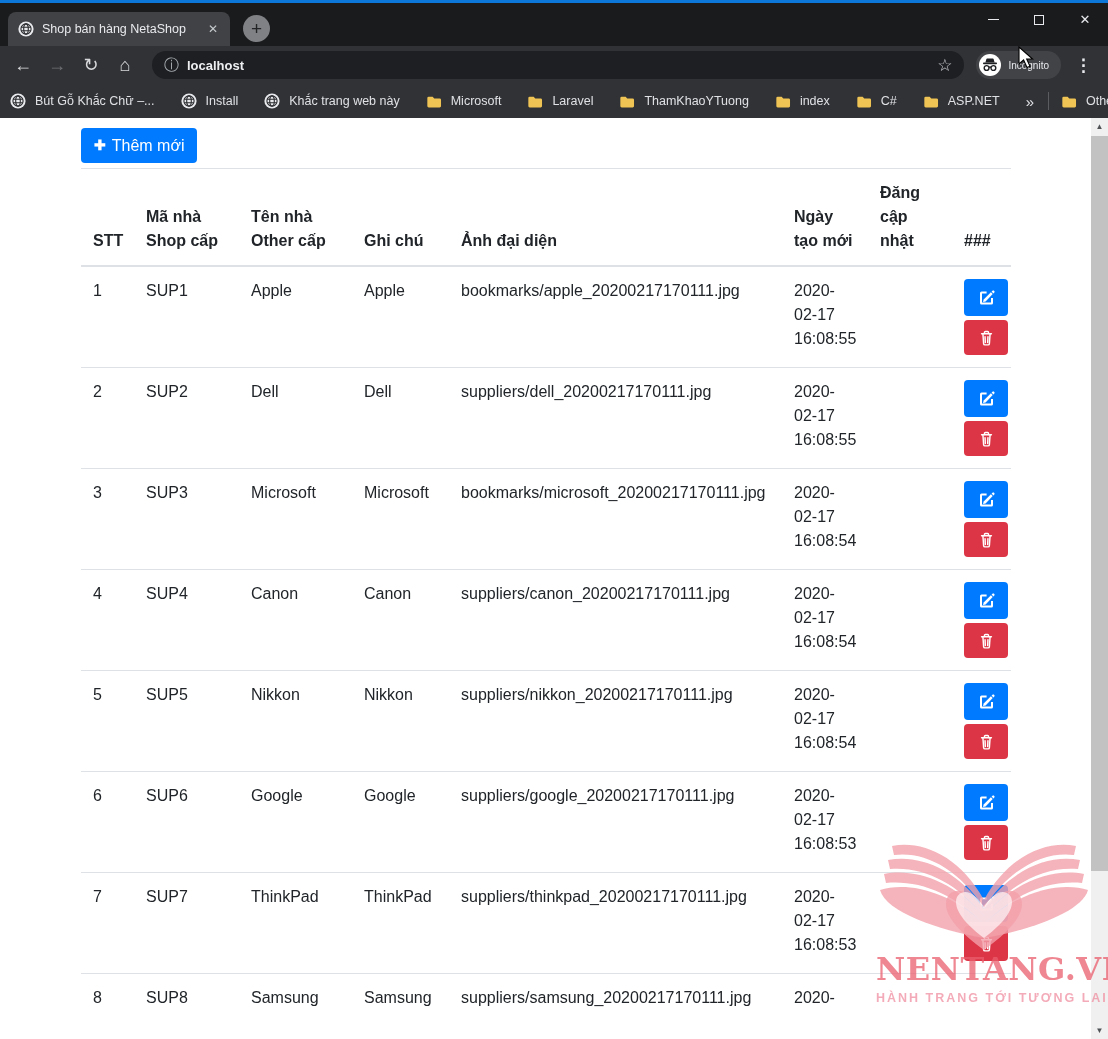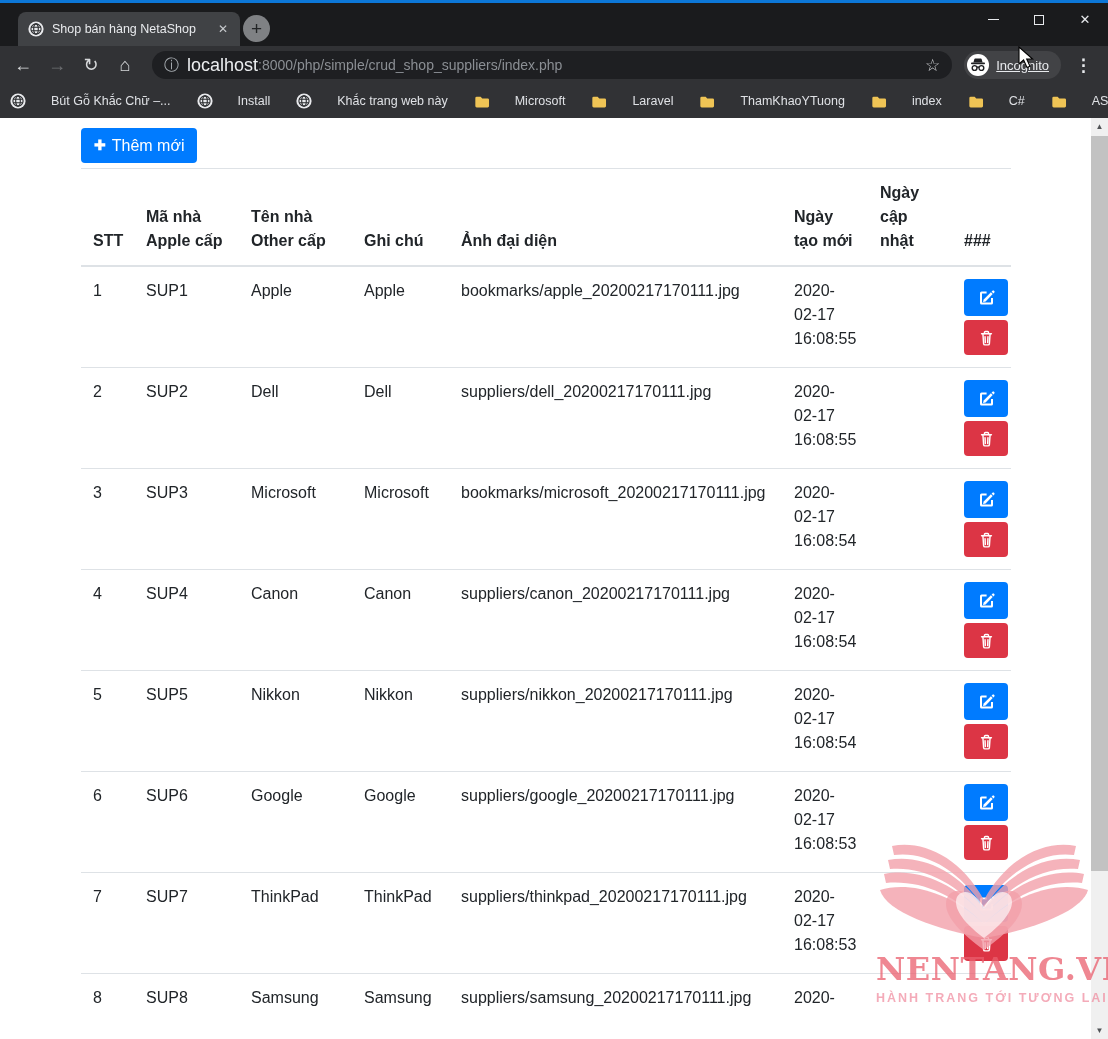--- a/index.html
+++ b/index.html
@@ -3,21 +3,21 @@
 <meta charset="utf-8">
 <style>
   * { margin:0; padding:0; box-sizing:border-box; }
   html,body { width:1108px; height:1039px; overflow:hidden; background:#fff;
               font-family:"Liberation Sans", sans-serif; }
   .browser { position:relative; width:1108px; }
   .accent-line { height:3px; background:#0c77d8; }
 
   
   .tabstrip { position:relative; height:43px; background:#1a1b1d; }
-  .tab { position:absolute; left:18px; bottom:0; width:222px; height:34px;
+  .tab { position:absolute; left:8px; bottom:0; width:222px; height:34px;
          background:#404245; border-radius:8px 8px 0 0; display:flex; align-items:center;
          padding:0 8px 0 10px; }
   .tab-title { color:#e8eaed; font-size:12.5px; flex:1; margin-left:8px; white-space:nowrap;
                overflow:hidden; }
   .tab-close { color:#c7cacd; font-size:12px; padding:2px 4px; cursor:default; }
   .newtab-btn { position:absolute; left:243px; bottom:4px; width:27px; height:27px;
                 border-radius:50%; background:#7f8184; color:#232527; font-size:19px;
                 display:flex; align-items:center; justify-content:center; line-height:1; }
   .win-controls { position:absolute; right:0; top:0; height:33px; display:flex; }
   .win-btn { width:46px; height:33px; display:flex; align-items:center; justify-content:center;
@@ -26,35 +26,35 @@
   .win-min-glyph { width:11px; height:0; border-top:1.6px solid #e8eaed; display:inline-block; }
 
   
   .toolbar { height:38px; background:#313235; display:flex; align-items:center; padding:0 8px; }
   .nav-ico { width:30px; height:30px; display:flex; align-items:center; justify-content:center;
              font-size:18px; color:#d6d8da; margin-right:4px; }
   .nav-ico.disabled { color:#6f7174; }
   .omnibox { flex:1; height:28px; background:#1e1f22; border-radius:14px; margin:0 6px 0 8px;
              display:flex; align-items:center; padding:0 12px; min-width:0; }
   .omni-info { color:#a8adb2; font-size:15px; margin-right:8px; }
-  .omni-host { color:#eceef0; font-size:18px; font-weight:normal; }
+  .omni-host { color:#eceef0; font-size:13px; font-weight:bold; }
   .omni-path { color:#8b8f94; font-size:14px; white-space:nowrap; overflow:hidden; }
   .omni-star { color:#cfd1d4; font-size:17px; margin-left:auto; }
   .incog-badge { height:28px; background:#424346; border-radius:14px; display:flex;
                  align-items:center; padding:0 12px 0 3px; margin:0 6px; }
   .incog-circle { width:22px; height:22px; border-radius:50%; background:#fff; display:flex;
                   align-items:center; justify-content:center; margin-right:7px; }
-  .incog-label { color:#e8eaed; font-size:13px;text-decoration:underline; }
+  .incog-label { color:#e8eaed; font-size:10px; }
   .menu-dots { color:#e8eaed; font-size:17px; font-weight:bold; padding:0 8px; }
 
   
   .bookmarks { height:34px; background:#313235; display:flex; align-items:center;
                padding:0 10px; }
   .bm { display:flex; align-items:center; margin-right:26px; white-space:nowrap; }
-  .bm span.lbl { color:#dfe1e5; font-size:12.5px; margin-left:25px; }
+  .bm span.lbl { color:#dfe1e5; font-size:12.5px; margin-left:9px; }
   .bm-right { margin-left:auto; display:flex; align-items:center; }
   .bm-chevron { color:#dfe1e5; font-size:15px; margin-right:14px; }
   .bm-divider { width:1px; height:18px; background:#5a5c5f; margin-right:12px; }
 
   
   .page { position:relative; width:1108px; height:921px; background:#fff; overflow:hidden;
           color:#212529; }
   .content { margin-left:81px; width:930px; }
   h1.page-title { font-size:40px; font-weight:500; line-height:44px; margin-top:16px;
                   letter-spacing:-0.5px; }
@@ -131,21 +131,20 @@
   </div>
 
   <div class="toolbar">
     <span class="nav-ico">←</span>
     <span class="nav-ico disabled">→</span>
     <span class="nav-ico">↻</span>
     <span class="nav-ico">⌂</span>
     <div class="omnibox">
       <span class="omni-info">ⓘ</span>
       <span class="omni-host">localhost</span>
-      <span class="omni-path">:8000/php/simple/crud_shop_suppliers/index.php</span>
       <span class="omni-star">☆</span>
     </div>
     <div class="incog-badge">
       <span class="incog-circle">
         <svg width="16" height="16" viewBox="-8 -8 16 16">
           <g fill="#1f2023">
             <path d="M-4.6,-2.6 l1,-3.4 a0.8,0.8 0 0 1 0.8,-0.5 h5.6 a0.8,0.8 0 0 1 0.8,0.5 l1,3.4 Z"></path>
             <rect x="-7" y="-2.4" width="14" height="1.7" rx="0.8"></rect>
           </g>
           <g stroke="#1f2023" stroke-width="1.4" fill="none">
@@ -279,26 +278,26 @@
           <col style="width:113px">
         <col style="width:97px">
           <col style="width:333px">
           <col style="width:86px">
         <col style="width:84px">
           <col style="width:59px">
       </colgroup>
       <thead>
           <tr id="thead-row">
             <th>STT</th>
-            <th>Mã nhà Apple cấp</th>
+            <th>Mã nhà Shop cấp</th>
             <th>Tên nhà Other cấp</th>
             <th>Ghi chú</th>
             <th>Ảnh đại diện</th>
             <th>Ngày tạo mới</th>
-            <th>Ngày cập nhật</th>
+            <th>Đăng cập nhật</th>
             <th>###</th>
           </tr>
         </thead>
       <tbody id="tbody">
           <tr>
             <td>1</td>
             <td>SUP1</td>
             <td>Apple</td>
             <td>Apple</td>
             <td>bookmarks/apple_20200217170111.jpg</td>

